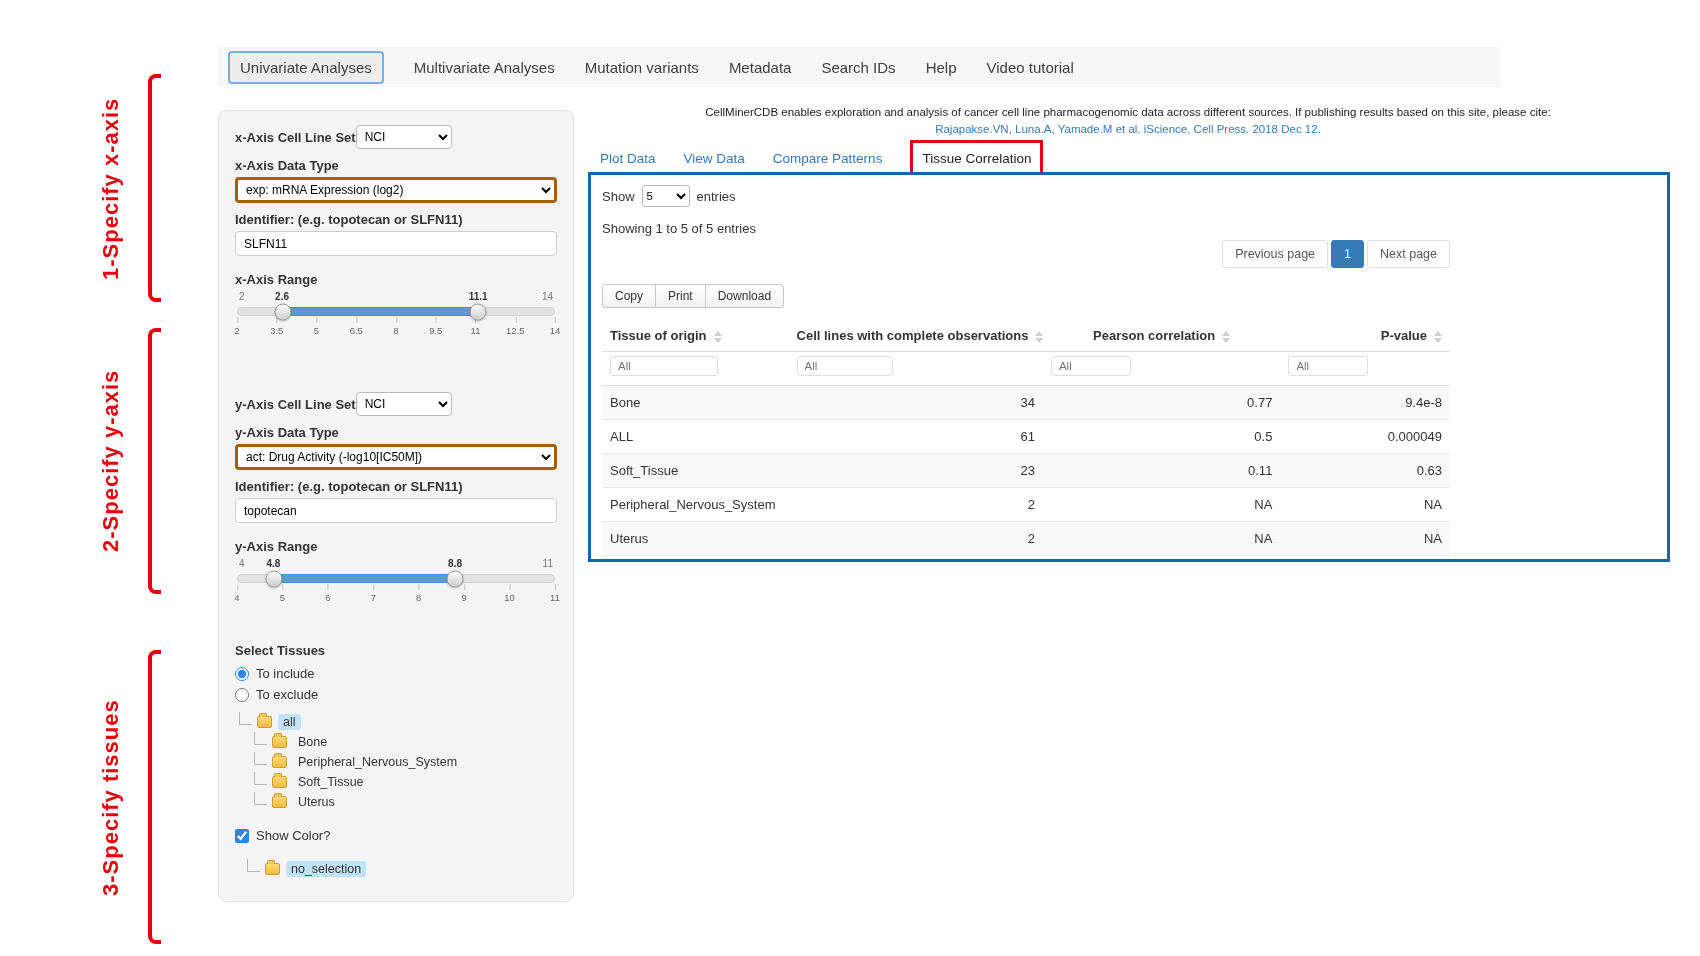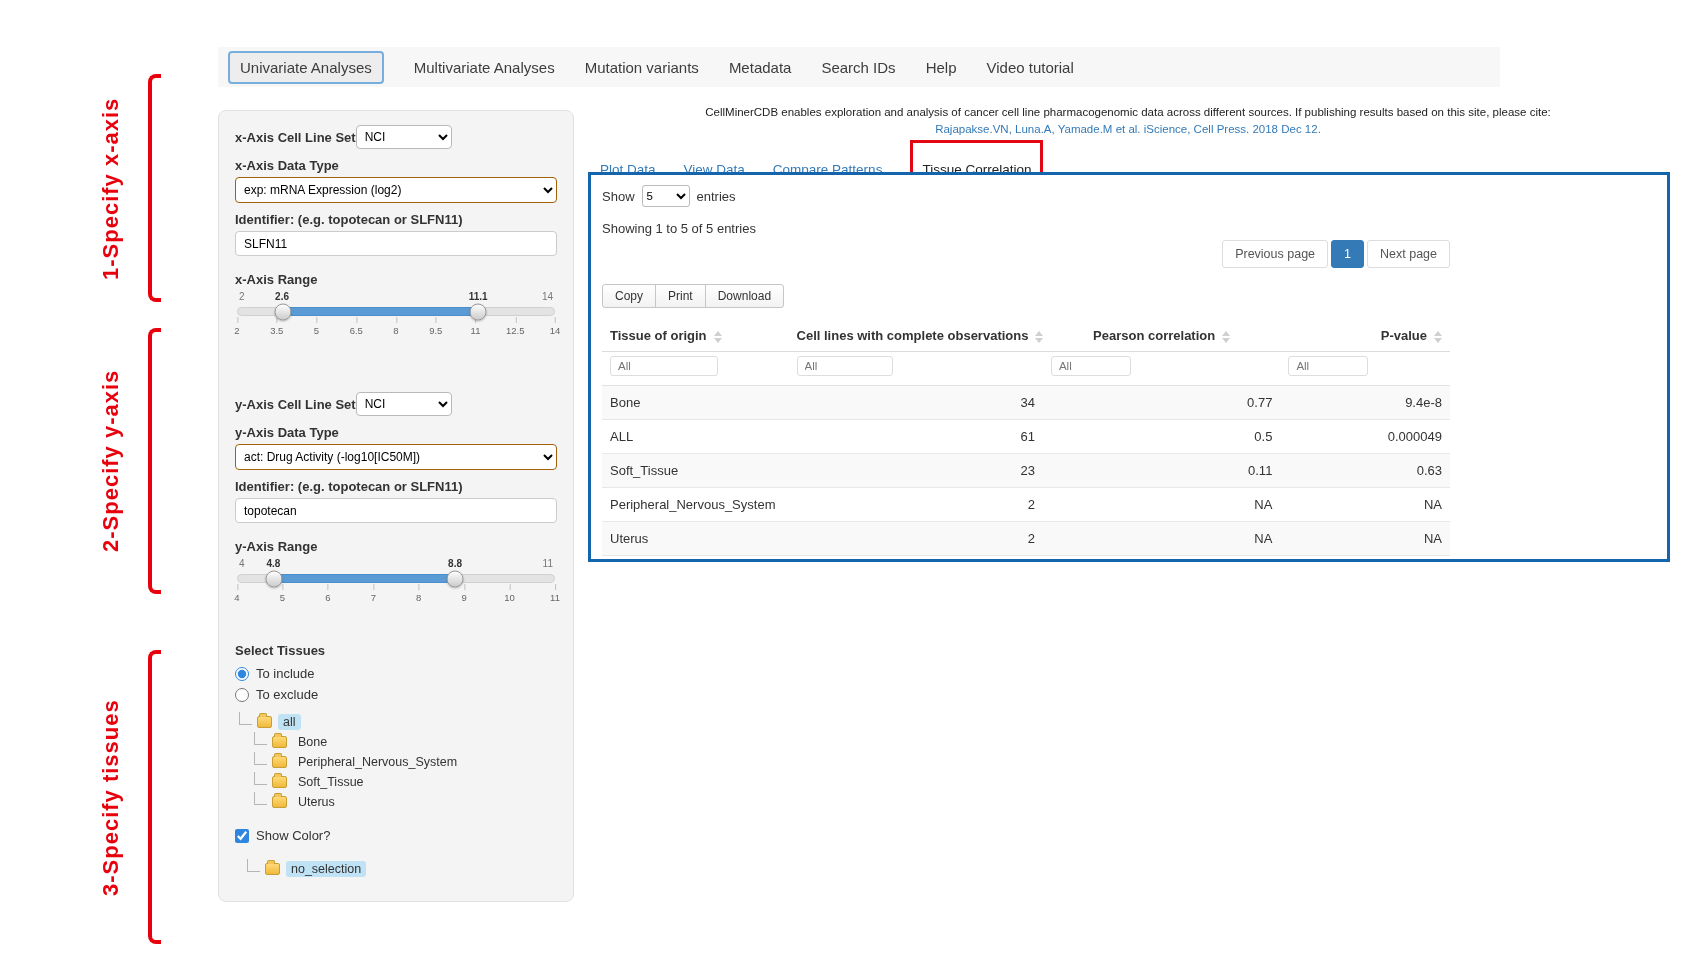--- a/index.html
+++ b/index.html
@@ -19,21 +19,21 @@
   .nav-tab { white-space:nowrap; cursor:pointer; }
   .nav-tab.active { background:#ededed; border:2px solid #78aede; border-radius:4px; padding:6px 10px; }
 
   
   .sidebar { position:absolute; left:218px; top:110px; width:356px; height:792px; background:#f4f4f4;
              border:1px solid #e1e1e1; border-radius:8px; padding:14px 16px; font-size:13px; }
   .form-label { font-weight:bold; margin:9px 0 4px; }
   .inline-row { display:flex; align-items:center; gap:0; }
   .inline-row .form-label { margin:0; }
   select.small-select { height:24px; font-size:12px; border:1px solid #b9b9b9; border-radius:4px; background:#fff; padding:0 4px; width:96px; }
-  select.full-select { width:100%; height:26px; font-size:12px; border:1px solid #a16207; border-radius:4px; background:#fff; padding:0 4px; }
+  select.full-select { width:100%; height:26px; font-size:12px; border:3px solid #a16207; border-radius:4px; background:#fff; padding:0 4px; }
   input.text-full { width:100%; height:25px; border:1px solid #ccc; border-radius:4px; padding:2px 8px; font-size:12px; background:#fff; }
 
   
   .slider { position:relative; padding-top:16px; margin:4px 2px 0; }
   .sl-val, .sl-edge { position:absolute; top:0; font-size:10px; color:#333; font-weight:bold; }
   .sl-edge { color:#777; font-weight:normal; }
   .sl-min { left:2px; } .sl-max { right:2px; }
   .sl-val { transform:translateX(-50%); }
   .sl-track { position:relative; height:9px; background:#e3e3e3; border:1px solid #d0d0d0; border-radius:5px; }
   .sl-fill { position:absolute; top:-1px; height:9px; background:#5b9bd5; border:1px solid #4a8ecb; border-radius:3px; }
@@ -56,21 +56,21 @@
   .folder-icon::before { content:""; position:absolute; top:-4px; left:1px; width:6px; height:3px; background:#f3c55a;
                          border:1px solid #c79f33; border-bottom:none; border-radius:2px 2px 0 0; }
   .tree-label { padding:1px 5px; border-radius:3px; cursor:pointer; }
   .tree-label.selected { background:#bfe3f5; }
 
   
   .citation { position:absolute; left:586px; top:104px; width:1084px; text-align:center; font-size:11.5px; color:#222; line-height:1.5; }
   .citation .cite-link { color:#337ab7; cursor:pointer; }
   .subtabs { position:absolute; left:600px; top:147px; display:flex; align-items:center; gap:28px; font-size:13.5px; }
   .subtab { color:#337ab7; cursor:pointer; white-space:nowrap; }
-  .subtab.current { color:#222; border:3px solid #e30613; padding:19px 9px; margin:-7px 0; }
+  .subtab.current { color:#222; border:3px solid #e30613; padding:8px 9px; margin:-7px 0; }
 
   .panel { position:absolute; left:588px; top:172px; width:1082px; height:390px; border:3px solid #1565ad; background:#fff; padding:8px 11px; }
   .show-row { display:flex; align-items:center; gap:7px; font-size:13px; margin:2px 0 14px; }
   .show-select { height:22px; font-size:11.5px; border:1px solid #bbb; border-radius:3px; background:#fff; width:48px; }
   .showing-text { font-size:13px; margin:0 0 2px; }
   .pagination-row { width:848px; display:flex; justify-content:flex-end; gap:3px; margin:4px 0 16px; }
   .page-btn { border:1px solid #ddd; background:#fff; color:#555; font-size:12.5px; padding:6px 12px; border-radius:3px; cursor:pointer; font-family:inherit; }
   .page-btn.current { background:#337ab7; border-color:#337ab7; color:#fff; }
   .btn-group { display:flex; margin:0 0 12px; }
   .dt-btn { border:1px solid #c6c6c6; background:linear-gradient(#ffffff,#f2f2f2); font-size:12px; padding:4px 12px; color:#333;

